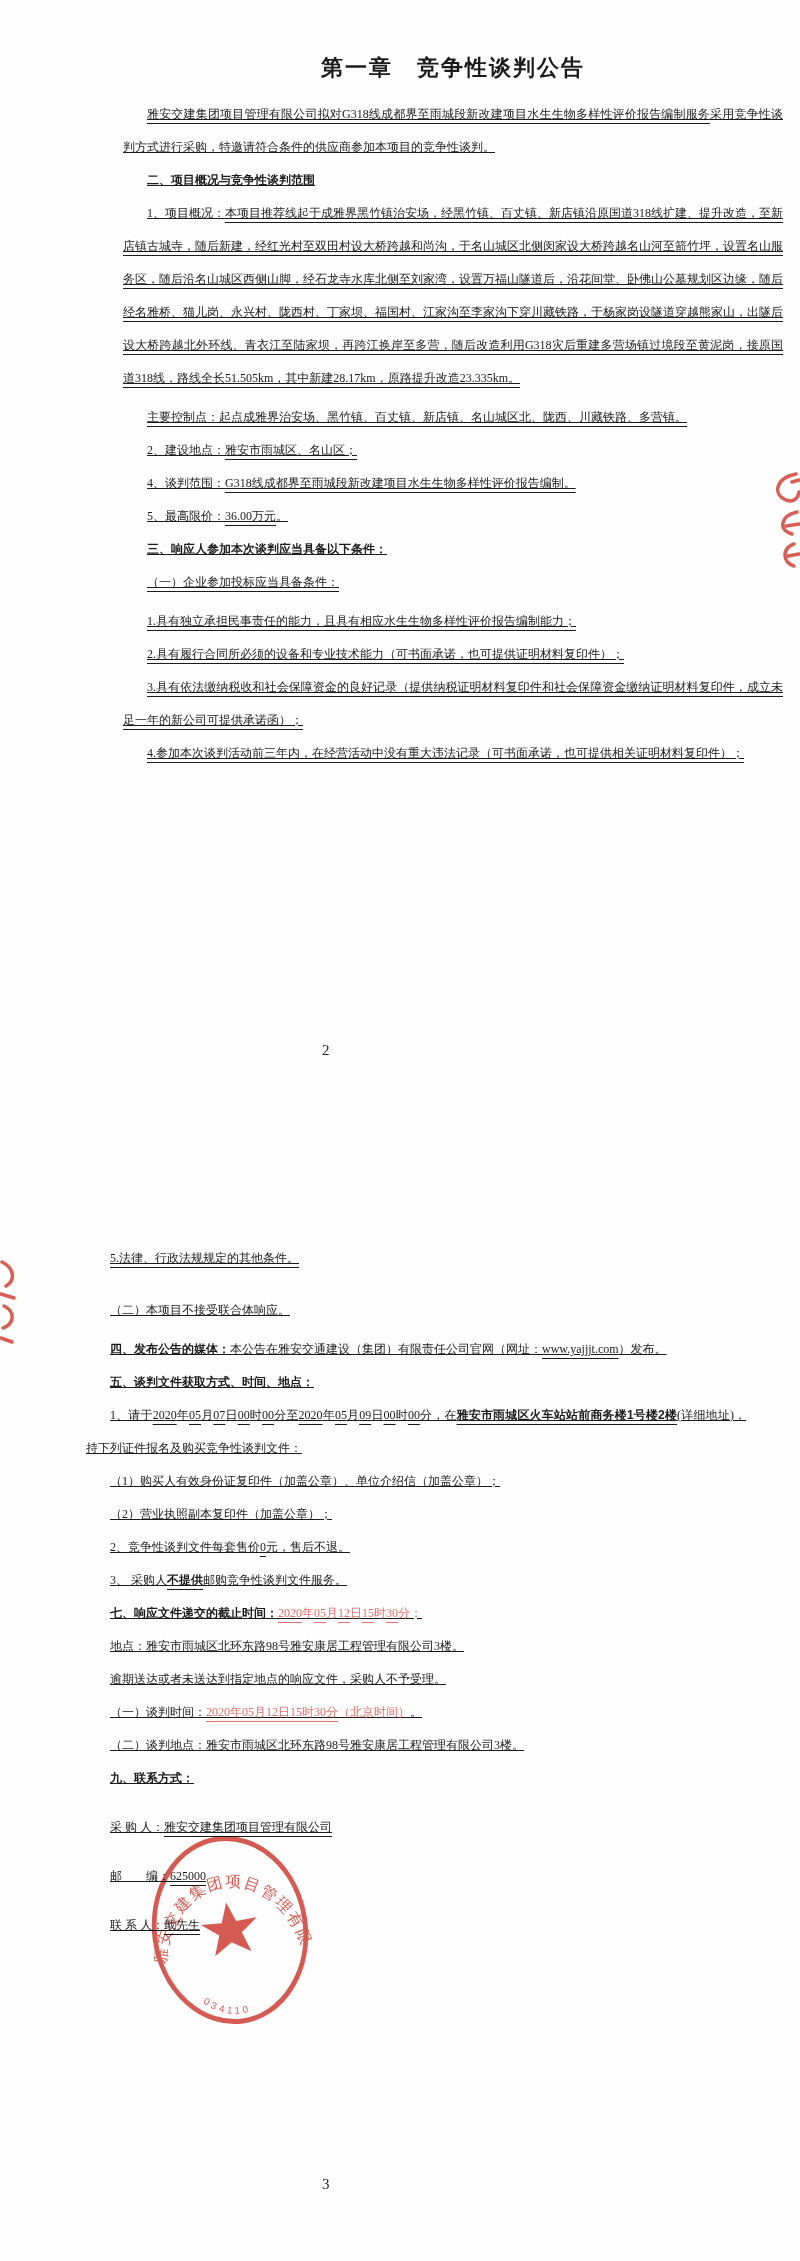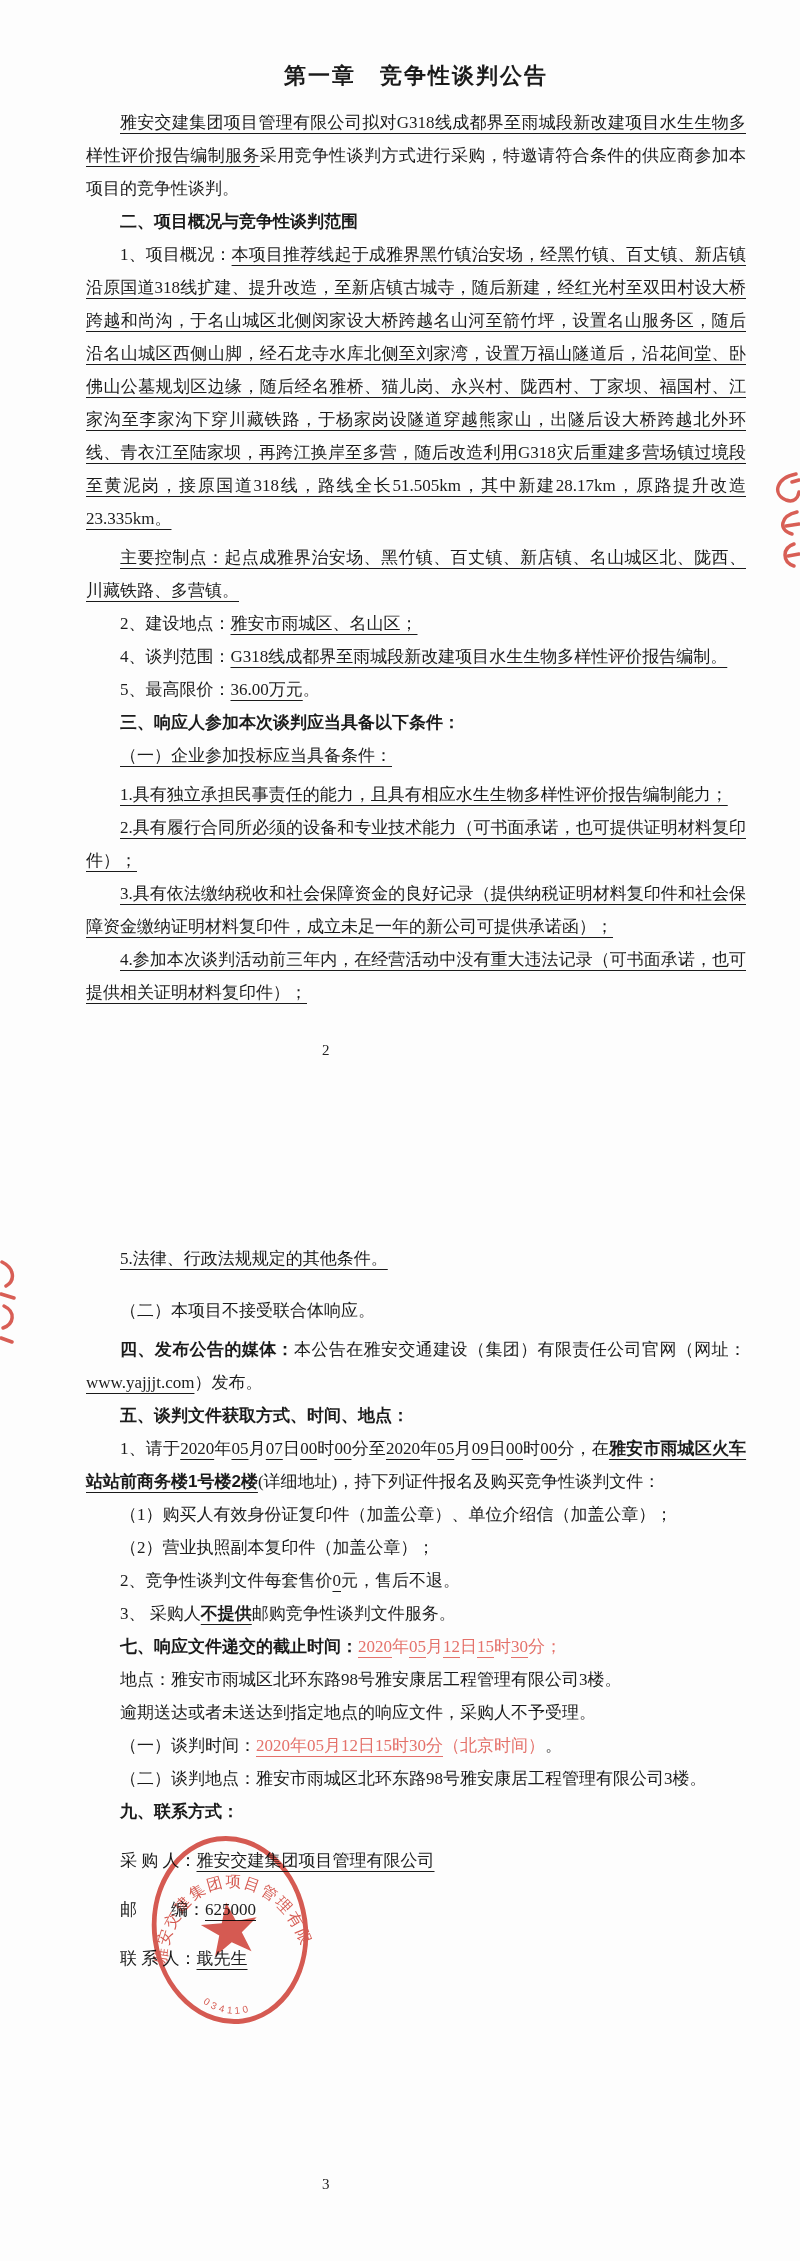--- a/index.html
+++ b/index.html
@@ -2,28 +2,28 @@
 <html><head>
 <meta charset="utf-8">
 <style>
   html,body{margin:0;padding:0;background:#fff;}
   .doc{
     position:relative;width:800px;height:2261px;background:#fdfdfd;
     font-family:"Liberation Serif","DejaVu Serif",serif;color:#1b1b1b;
     overflow:hidden;
   }
   .col{position:absolute;left:86px;width:660px;text-align:justify;}
-  .col2{top:60px;}
+  .col2{top:52px;margin-left:37px;}
   .col3{top:1242px;}
   .title{
     font-family:"Liberation Sans","DejaVu Sans",sans-serif;
     font-size:22px;font-weight:700;text-align:center;text-indent:0;
     margin:0 0 14px 0;line-height:32px;letter-spacing:2px;
   }
-  .para{margin:0;font-size:17px;line-height:33px;text-indent:2em;}
+  .para{margin:0;font-size:12px;line-height:33px;text-indent:2em;text-decoration:underline;}
   .gap-s{margin-top:6px;}
   .gap-m{margin-top:19px;}
   .contact{margin:16px 0 9px 0;}
   .u{text-decoration:underline;text-underline-offset:4.5px;text-decoration-thickness:1px;}
   .b{font-weight:700;font-family:"Liberation Sans","DejaVu Sans",sans-serif;}
   .r{color:#e4716a;}
   .r.u{text-decoration-color:#e4716a;}
   .pagenum{position:absolute;left:322px;font-size:15px;color:#222;}
   .pn2{top:1042px;}
   .pn3{top:2176px;}

